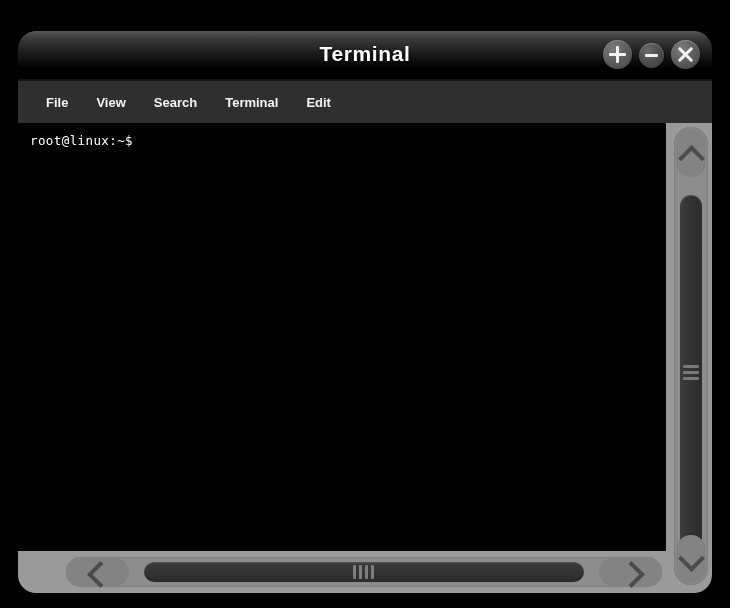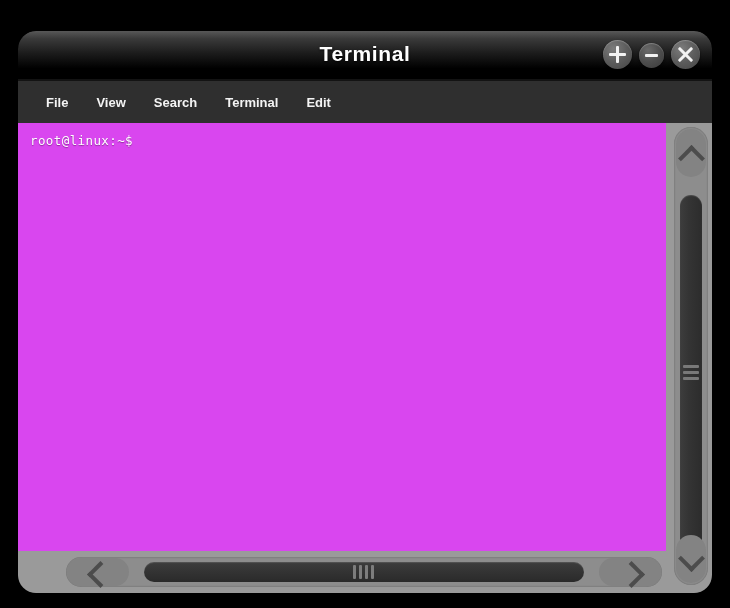--- a/index.html
+++ b/index.html
@@ -135,21 +135,21 @@
     background: #9a9a9a;
     border-bottom-left-radius: 16px;
     border-bottom-right-radius: 16px;
   }
   .terminal-area {
     position: absolute;
     left: 0;
     top: 0;
     width: 648px;
     height: 428px;
-    background: #d946ef;
+    background: #000000;
     padding: 10px 0 0 12px;
     box-sizing: border-box;
     overflow: hidden;
   }
   .prompt-line {
     color: #ffffff;
     font-family: "DejaVu Sans Mono", monospace;
     font-size: 12.5px;
     letter-spacing: 0.4px;
     white-space: pre;

